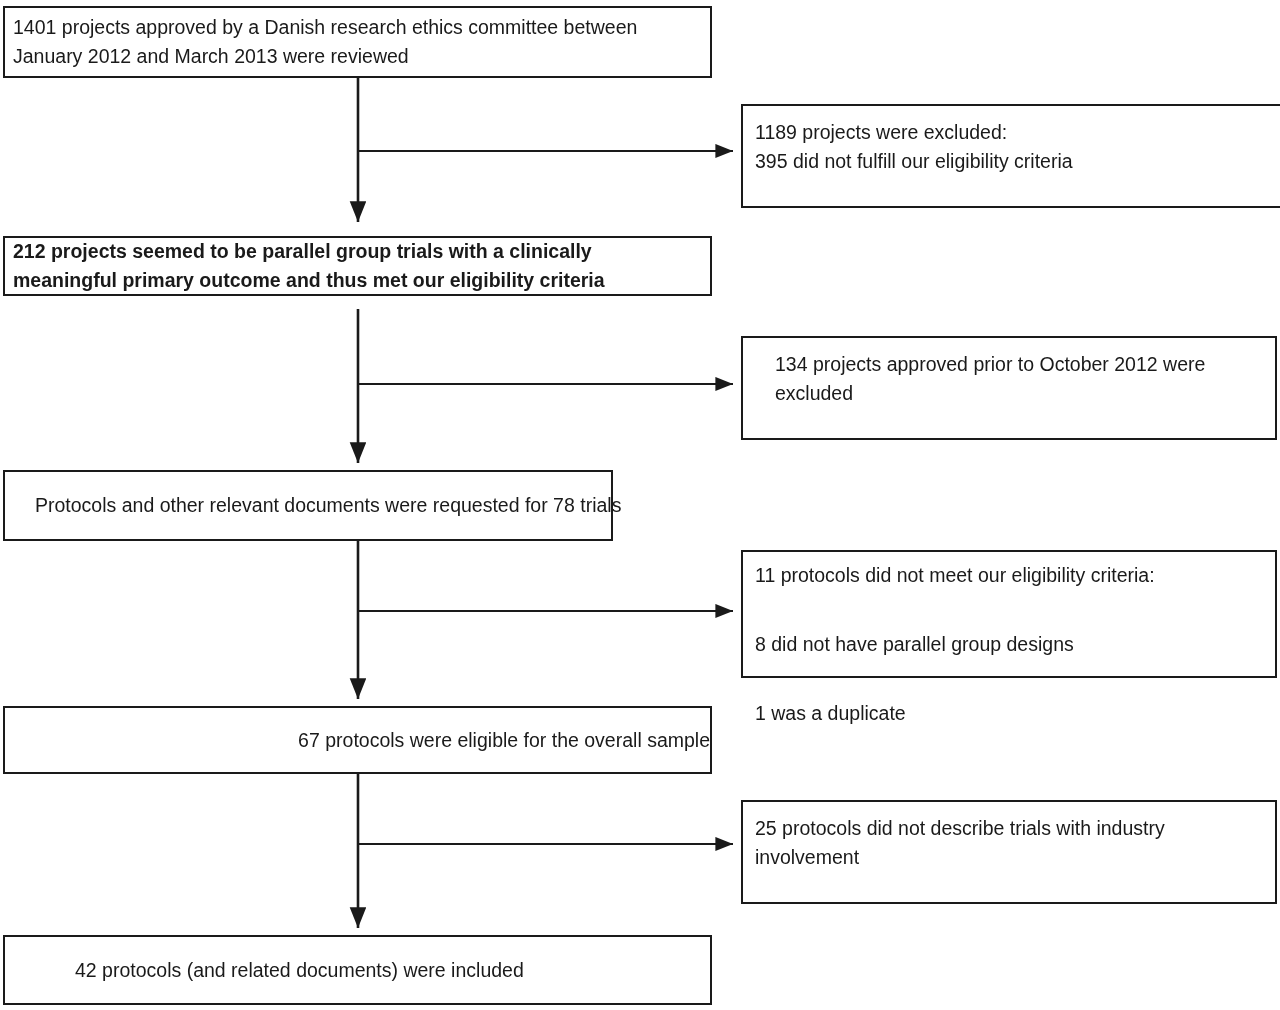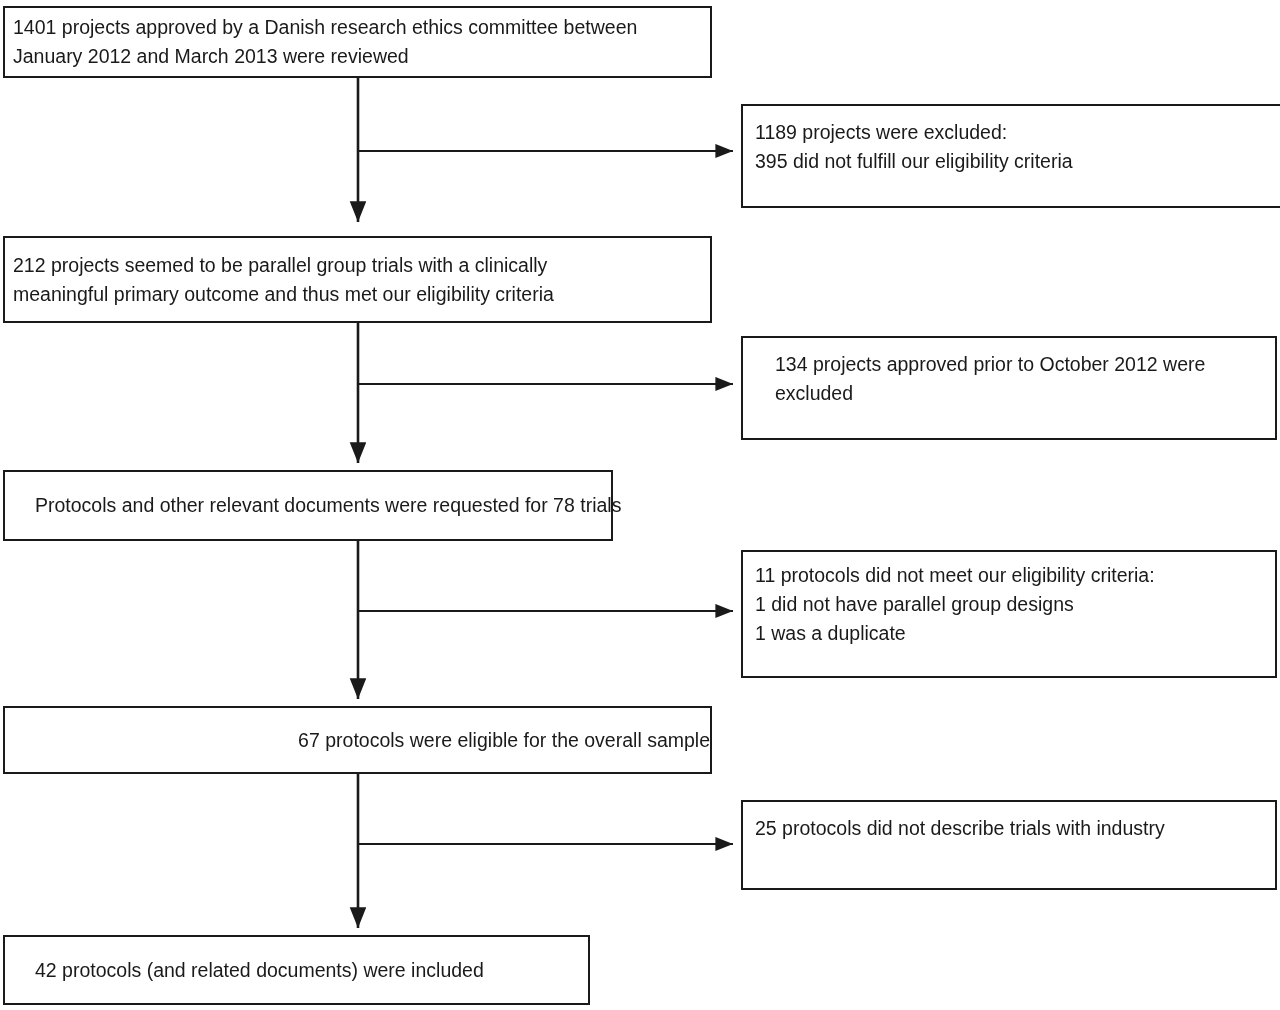--- a/index.html
+++ b/index.html
@@ -99,45 +99,46 @@
   <div class="node left" style="left:3px; top:6px; width:709px; height:72px;">
     <div class="line">1401 projects approved by a Danish research ethics committee between</div>
     <div class="line">January 2012 and March 2013 were reviewed</div>
   </div>
 
   <div class="node right pad-top-big" style="left:741px; top:104px; width:596px; height:104px;">
     <div class="line">1189 projects were excluded:</div>
     <div class="line">395 did not fulfill our eligibility criteria</div>
   </div>
 
-  <div class="node left" style="left:3px; top:236px; width:709px; height:87px;">
+  <div class="node left" style="left:3px; top:236px; width:709px; height:60px;font-weight:bold;">
     <div class="line">212 projects seemed to be parallel group trials with a clinically</div>
     <div class="line">meaningful primary outcome and thus met our eligibility criteria</div>
   </div>
 
   <div class="node right pad-top-big" style="left:741px; top:336px; width:536px; height:104px;padding-left:20px;">
     <div class="line">134 projects approved prior to October 2012 were</div>
     <div class="line">excluded</div>
   </div>
 
   <div class="node left indent" style="left:3px; top:470px; width:610px; height:71px;">
     <div class="line">Protocols and other relevant documents were requested for 78 trials</div>
   </div>
 
-  <div class="node right" style="left:741px; top:550px; width:536px; height:128px;">
+  <div class="node right" style="left:741px; top:550px; width:536px; height:128px;gap:40px;">
     <div class="line">11 protocols did not meet our eligibility criteria:</div>
-    <div class="line">1 did not have parallel group designs</div>
+    <div class="line">8 did not have parallel group designs</div>
     <div class="line">1 was a duplicate</div>
   </div>
 
   <div class="node left indent" style="left:3px; top:706px; width:709px; height:68px;align-items:flex-end;">
     <div class="line">67 protocols were eligible for the overall sample</div>
   </div>
 
-  <div class="node right pad-top-big" style="left:741px; top:800px; width:536px; height:90px;">
+  <div class="node right pad-top-big" style="left:741px; top:800px; width:536px; height:104px;">
     <div class="line">25 protocols did not describe trials with industry</div>
+    <div class="line">involvement</div>
   </div>
 
-  <div class="node left indent" style="left:3px; top:935px; width:587px; height:70px;">
+  <div class="node left indent" style="left:3px; top:935px; width:709px; height:70px;padding-left:40px;">
     <div class="line">42 protocols (and related documents) were included</div>
   </div>
 
 </div>
 
 </body></html>

